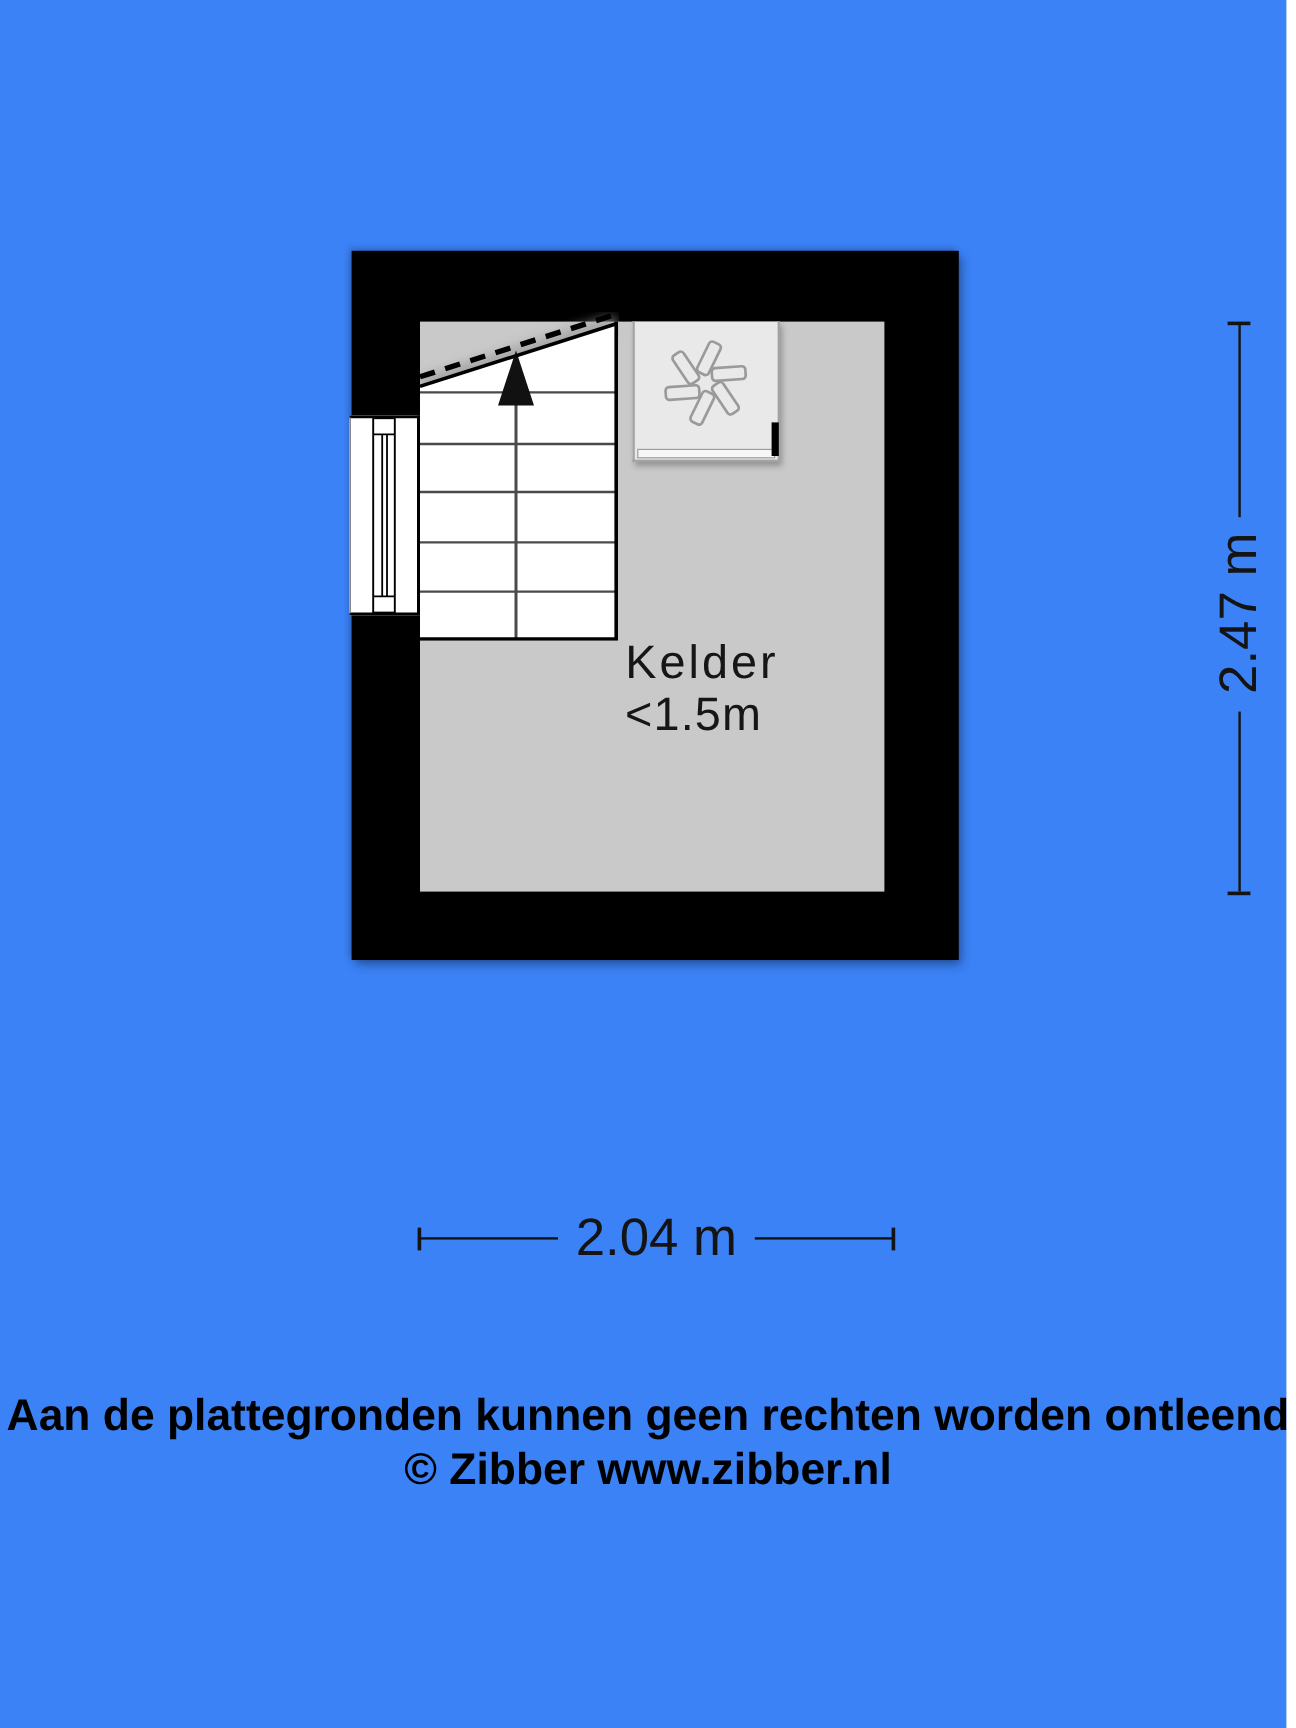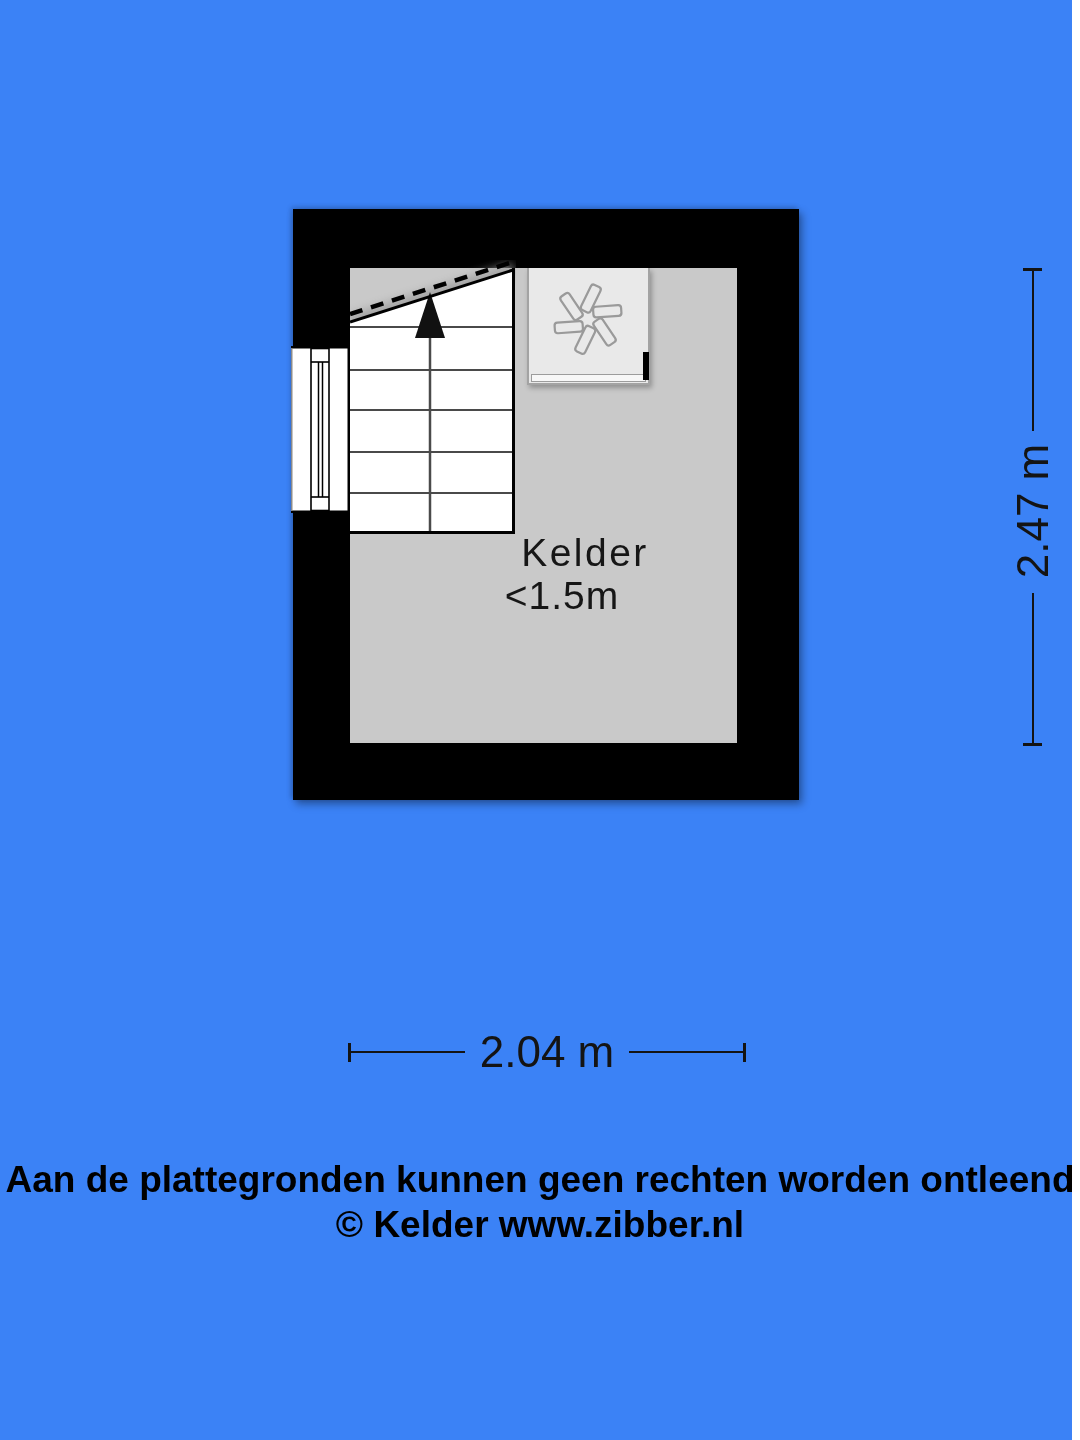--- a/index.html
+++ b/index.html
@@ -33,36 +33,36 @@
   .vent-latch{
     position:absolute;right:-1px;bottom:3px;width:6px;height:28px;background:#000;
   }
   .fan-svg{position:absolute;left:0;top:0;width:100%;height:100%;}
 
   .room-label{
     position:absolute;left:465px;top:531px;width:240px;
     text-align:center;font-size:39px;letter-spacing:2.5px;color:#161616;
   }
   .room-note{
-    position:absolute;left:442px;top:574px;width:240px;
+    position:absolute;left:458px;top:574px;width:240px;
     text-align:center;font-size:39px;letter-spacing:1px;color:#161616;
   }
 
   
   .dim{position:absolute;color:#141414;}
   .dim .tick{position:absolute;background:#141414;}
   .dim .seg{position:absolute;background:#141414;}
   .dim .lbl{
     position:absolute;white-space:nowrap;font-size:44px;color:#141414;
   }
   .dim-v{left:1013px;top:268px;width:40px;height:478px;}
   .dim-v .tick{left:10px;width:19px;height:3px;}
   .dim-v .seg{left:18.5px;width:2.4px;}
   .dim-v .lbl{left:20px;top:243px;transform:translate(-50%,-50%) rotate(-90deg);}
-  .dim-h{left:348px;top:1015px;width:398px;height:36px;margin-top:20px;}
+  .dim-h{left:348px;top:1015px;width:398px;height:36px;}
   .dim-h .tick{top:8px;width:3px;height:19px;}
   .dim-h .seg{top:15.8px;width:116px;height:2.4px;}
   .dim-h .lbl{left:199px;top:17px;transform:translate(-50%,-50%);}
 
   
   .footer{
     position:absolute;left:0;top:1157px;width:1080px;text-align:center;
     font-size:37px;line-height:45px;color:#000;font-weight:bold;
   }
 </style>
@@ -146,16 +146,16 @@
   <div class="dim dim-h">
     <div class="tick" style="left:0;"></div>
     <div class="seg" style="left:1px;"></div>
     <div class="lbl">2.04 m</div>
     <div class="seg" style="left:281px;"></div>
     <div class="tick" style="left:395px;"></div>
   </div>
 
   <div class="footer">
     <div>Aan de plattegronden kunnen geen rechten worden ontleend</div>
-    <div>© Kelder www.zibber.nl</div>
+    <div>© Zibber www.zibber.nl</div>
   </div>
 
 </div>
 
 </body></html>

